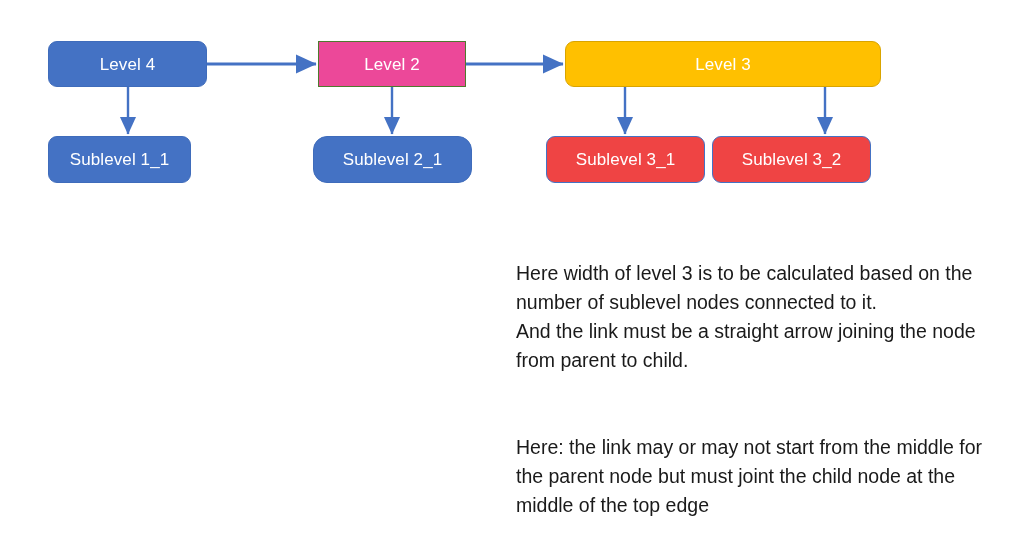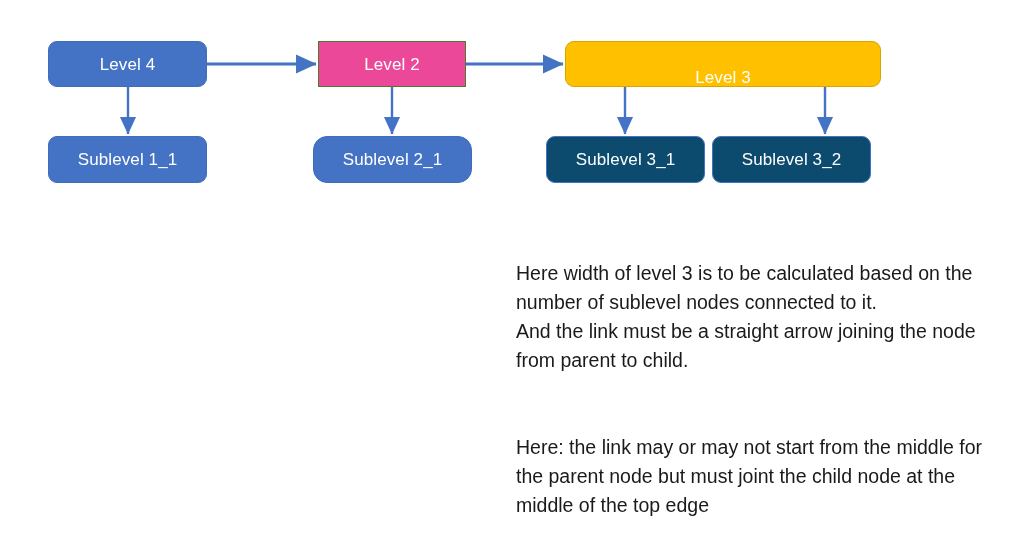--- a/index.html
+++ b/index.html
@@ -31,21 +31,21 @@
     white-space: nowrap;
     z-index: 3;
   }
   .node-rounded { border-radius: 9px; }
   .node-square  { border-radius: 0; }
 
   
   .fill-blue   { background: #4472C4; border: 1.5px solid #3F6CBB; }
   .fill-green  { background: #ec4899; border: 1.5px solid #4E7A2E; }
   .fill-amber  { background: #FFC000; border: 1.5px solid #D9A400; }
-  .fill-bronze { background: #0c4a6e; border: 1.5px solid #4472C4; }
+  .fill-bronze { background: #ef4444; border: 1.5px solid #4472C4; }
 
   svg.links {
     position: absolute;
     left: 0;
     top: 0;
     width: 1024px;
     height: 558px;
     z-index: 1;
     pointer-events: none;
   }
@@ -83,24 +83,24 @@
       </g>
   </svg>
 
   <div id="node-layer">
       <div class="node node-rounded fill-blue" style="left: 48px; top: 41px; width: 159px; height: 46px;">
         <span>Level 4</span>
       </div>
       <div class="node node-square fill-green" style="left: 318px; top: 41px; width: 148px; height: 46px;">
         <span>Level 2</span>
       </div>
-      <div class="node node-rounded fill-amber" style="left: 565px; top: 41px; width: 316px; height: 46px; align-items: flex-end;">
+      <div class="node node-rounded fill-amber" style="left: 565px; top: 41px; width: 316px; height: 46px;">
         <span>Level 3</span>
       </div>
-      <div class="node node-rounded fill-blue" style="left: 48px; top: 136px; width: 159px; height: 47px; justify-content: center;">
+      <div class="node node-rounded fill-blue" style="left: 48px; top: 136px; width: 143px; height: 47px; justify-content: center;">
         <span>Sublevel 1_1</span>
       </div>
       <div class="node node-rounded fill-blue" style="left: 313px; top: 136px; width: 159px; height: 47px; border-radius: 14px;">
         <span>Sublevel 2_1</span>
       </div>
       <div class="node node-rounded fill-bronze" style="left: 546px; top: 136px; width: 159px; height: 47px;">
         <span>Sublevel 3_1</span>
       </div>
       <div class="node node-rounded fill-bronze" style="left: 712px; top: 136px; width: 159px; height: 47px;">
         <span>Sublevel 3_2</span>

